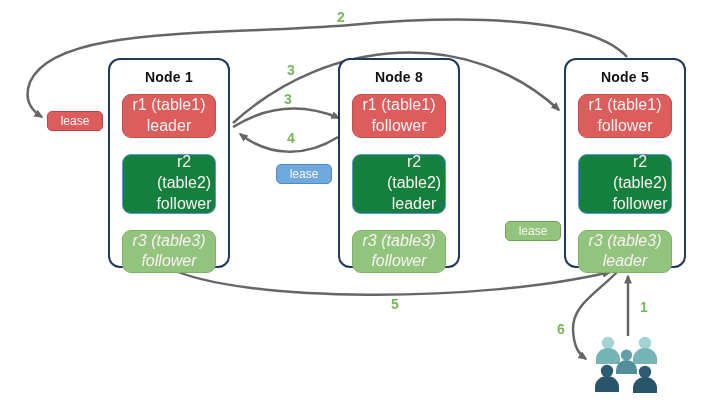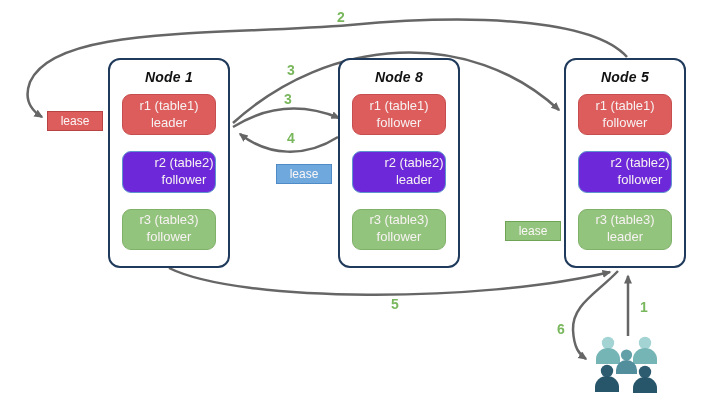--- a/index.html
+++ b/index.html
@@ -8,32 +8,32 @@
     background:#ffffff; font-family:"Liberation Sans", sans-serif;
   }
   svg.arrow-layer { position:absolute; left:0; top:0; width:704px; height:405px; }
 
   .node {
     position:absolute; top:58px; width:122px; height:210px;
     background:#ffffff; border:2px solid #203a5c; border-radius:12px;
     box-sizing:border-box; display:flex; flex-direction:column; align-items:center;
     padding-top:9px;
   }
-  .node-title { font-weight:bold; font-size:14px; color:#111111; margin-bottom:9px; letter-spacing:0.2px;font-style:italic; }
+  .node-title { font-weight:bold; font-size:14px; color:#111111; margin-bottom:9px; letter-spacing:0.2px; }
   .replica {
     width:94px; height:60px; border-radius:9px; margin-bottom:16px;
     display:flex; flex-direction:column; align-items:center; justify-content:center;
-    color:#f7f2f2; font-size:13px; line-height:1.3; text-align:center; box-sizing:border-box;
+    color:#f7f2f2; font-size:16px; line-height:1.3; text-align:center; box-sizing:border-box;
   }
   .replica.red   { background:#dd5c5c; border:1.5px solid #c74e4e; }
-  .replica.blue  { background:#6d28d9; border:1.5px solid #5d96cc;padding-left:30px; }
-  .replica.green { background:#93c47d; border:1.5px solid #80b169; }
+  .replica.blue  { background:#15803d; border:1.5px solid #5d96cc;padding-left:30px; }
+  .replica.green { background:#93c47d; border:1.5px solid #80b169;font-style:italic; }
 
   .lease {
-    position:absolute; box-sizing:border-box; border-radius:0;
+    position:absolute; box-sizing:border-box; border-radius:5px;
     color:#fbf7f7; font-size:12px; padding:2px 4px; width:56px; text-align:center;
   }
   .lease.red   { background:#dd5c5c; border:1.5px solid #b84343; }
   .lease.blue  { background:#6fa8dc; border:1.5px solid #4f8bc6; }
   .lease.green { background:#93c47d; border:1.5px solid #6fa356; }
 
   .step {
     position:absolute; color:#79b75c; font-weight:bold; font-size:14px;
     transform:translate(-50%,-50%);
   }

